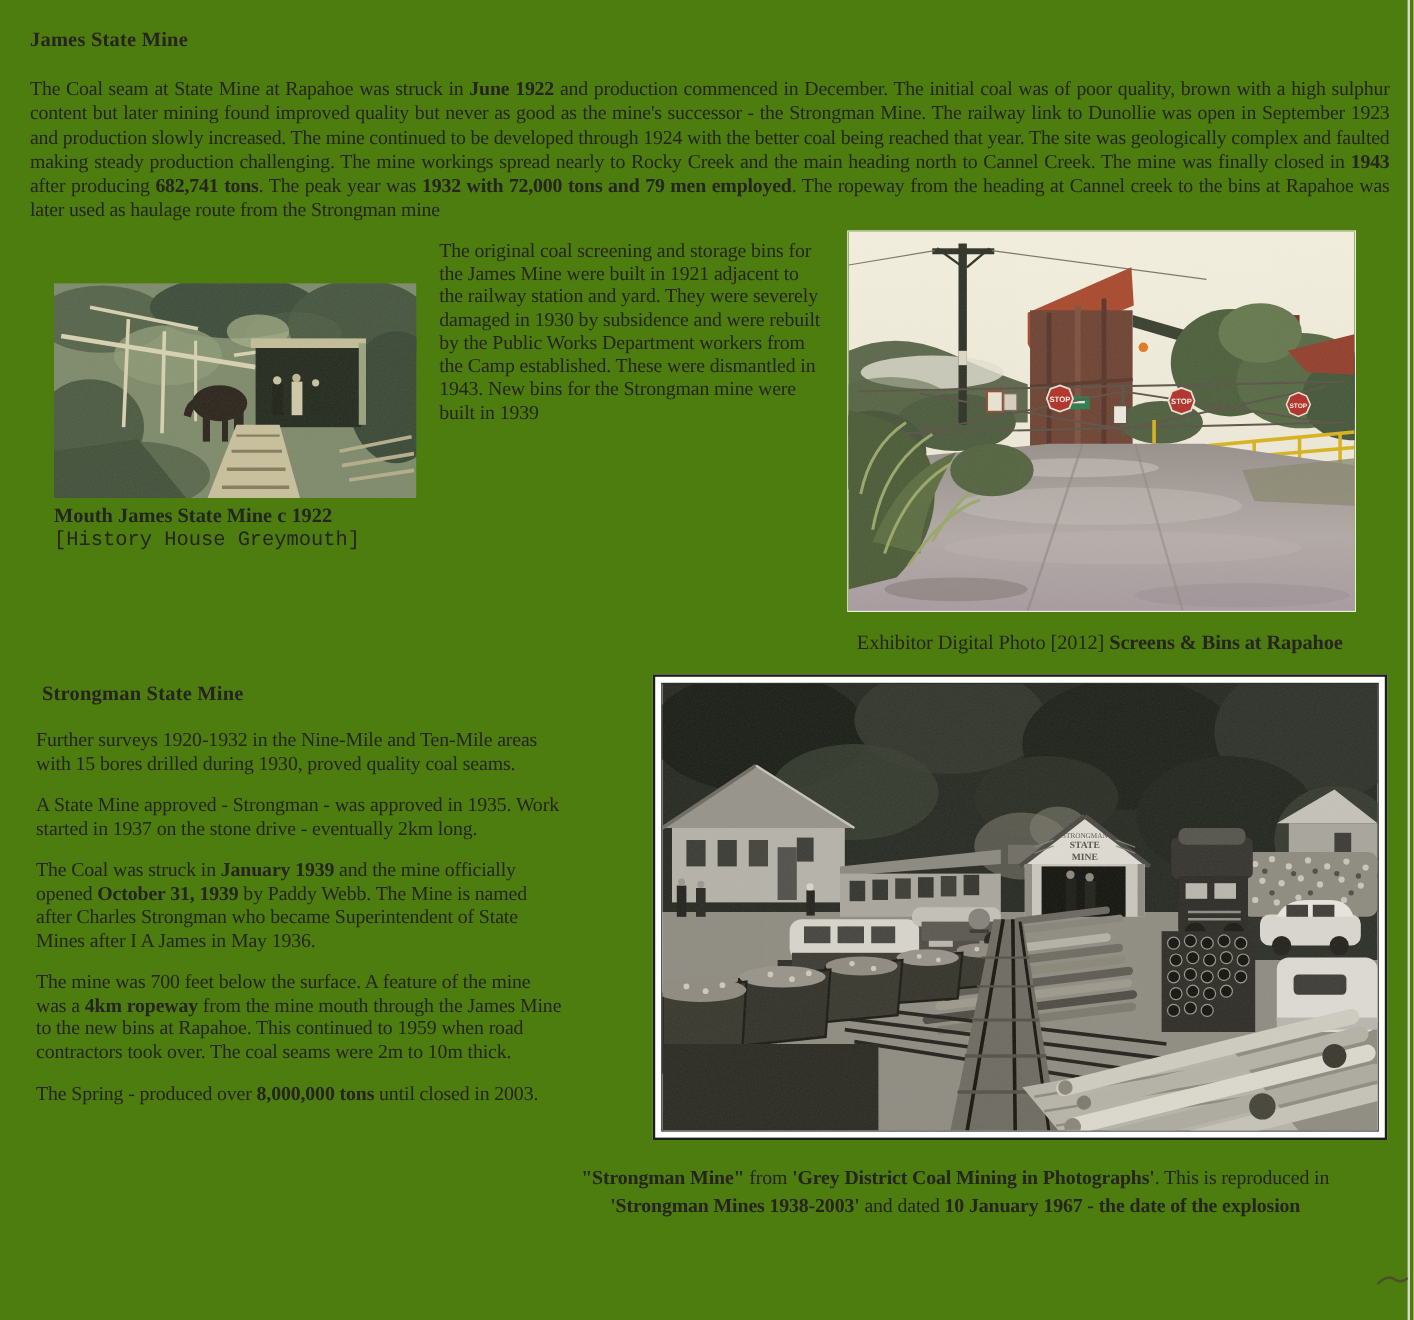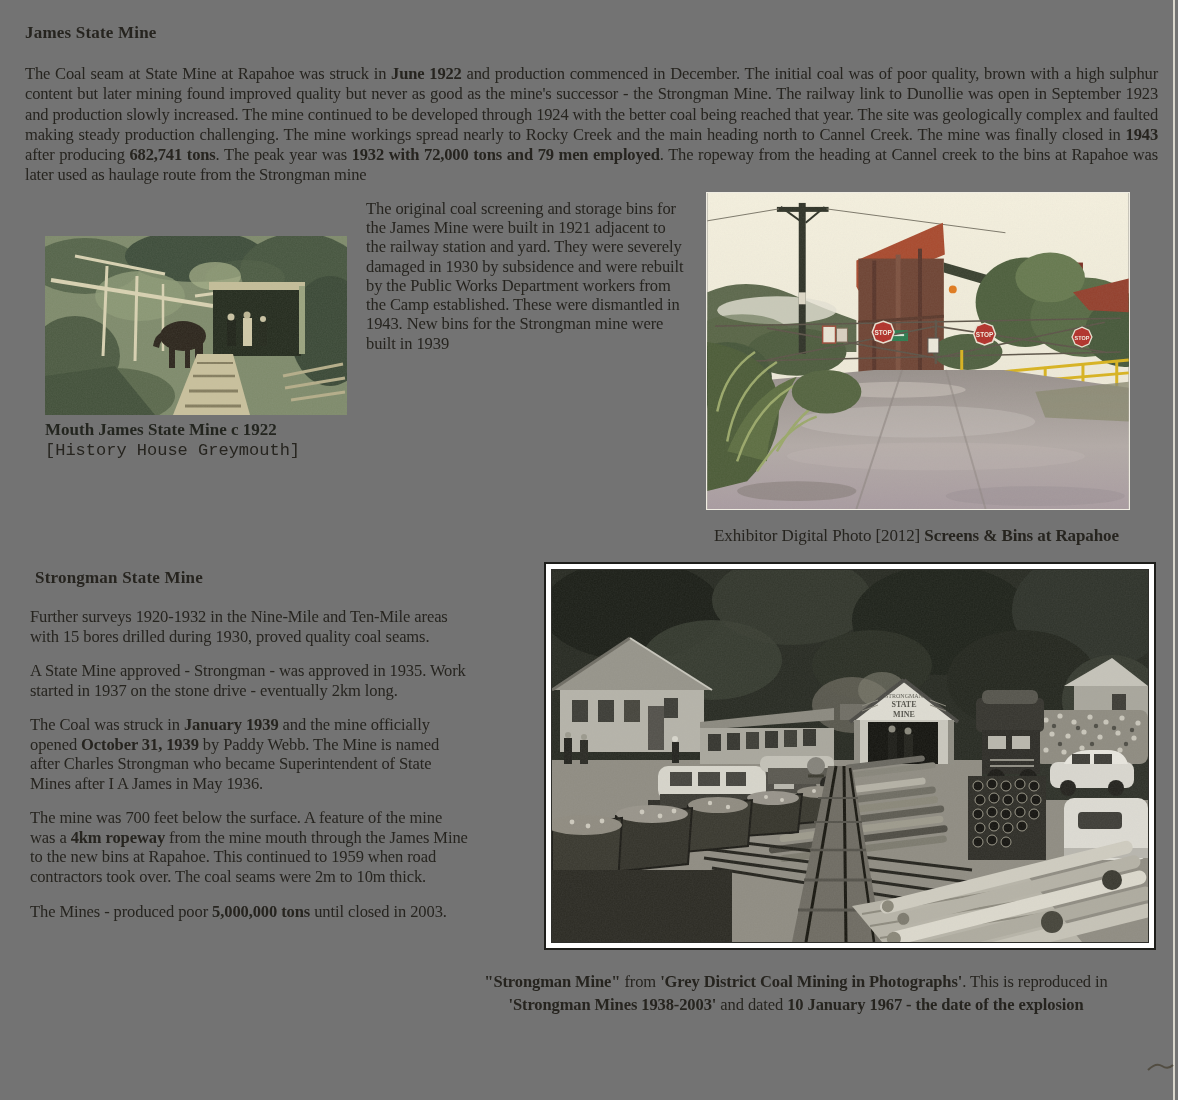--- a/index.html
+++ b/index.html
@@ -1,19 +1,19 @@
 <!DOCTYPE html>
 <html><head>
 <meta charset="utf-8">
 <style>
   * { margin:0; padding:0; box-sizing:border-box; }
   html,body { background:#e8e6e0; }
   .page {
     position:relative; width:1178px; height:1100px;
-    background:#737373; overflow:hidden;
+    background:#4d7c0f; overflow:hidden;
     font-family:"Liberation Serif","DejaVu Serif",serif;
     color:#26241f;
   }
   .b { font-weight:bold; }
   .heading {
     position:absolute; font-size:17px; font-weight:bold; letter-spacing:.2px;
   }
   #james-heading { left:25px; top:23px; }
   #james-para {
     position:absolute; left:25px; top:64px; width:1133px;
@@ -263,21 +263,21 @@
     <figcaption id="rapahoe-caption"><span>Exhibitor Digital Photo [2012] </span><span class="b">Screens &amp; Bins at Rapahoe</span></figcaption>
   </figure>
 
   <div id="strongman-heading" class="heading">Strongman State Mine</div>
 
   <div id="strongman-col">
     <p>Further surveys 1920-1932 in the Nine-Mile and Ten-Mile areas with 15 bores drilled during 1930,  proved quality coal seams.</p>
     <p>A State Mine approved - Strongman - was approved in 1935. Work started in 1937 on the stone drive - eventually 2km long.</p>
     <p><span>The Coal was struck in </span><span class="b">January 1939</span><span> and the mine officially opened </span><span class="b">October 31, 1939</span><span> by Paddy Webb. The Mine is named after Charles Strongman who became Superintendent of State Mines after I A James in May 1936.</span></p>
     <p><span>The mine was 700 feet  below the surface.  A feature of the mine was a </span><span class="b">4km ropeway</span><span> from the mine mouth through the James Mine to the new bins at Rapahoe. This continued to 1959 when road contractors took over.  The coal seams were 2m to 10m thick.</span></p>
-    <p><span>The Mines - produced poor </span><span class="b">5,000,000 tons</span><span> until closed in 2003.</span></p>
+    <p><span>The Spring - produced over </span><span class="b">8,000,000 tons</span><span> until closed in 2003.</span></p>
   </div>
 
   <figure id="strongman-figure">
     <div class="photo-frame">
       <div class="photo-frame-inner">
         <svg width="596" height="372" viewBox="0 0 596 372">
           <defs>
             <filter id="grainC" x="0" y="0" width="100%" height="100%">
               <feTurbulence type="fractalNoise" baseFrequency="0.75" numOctaves="2" result="n"></feTurbulence>
               <feColorMatrix in="n" type="matrix" values="0 0 0 0 0.5  0 0 0 0 0.5  0 0 0 0 0.48  0 0 0 0.2 0"></feColorMatrix>

